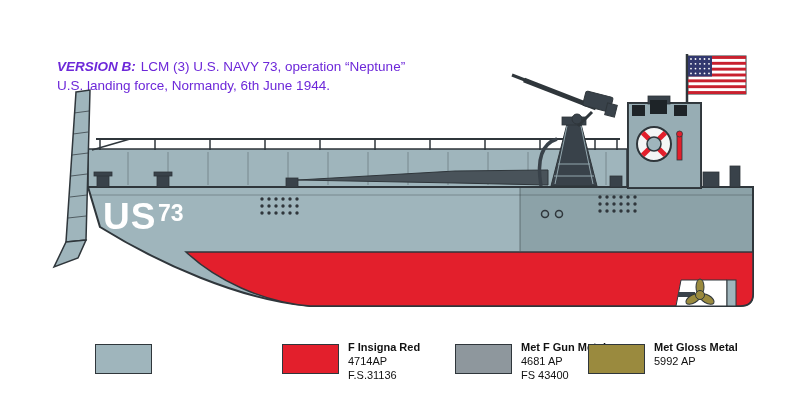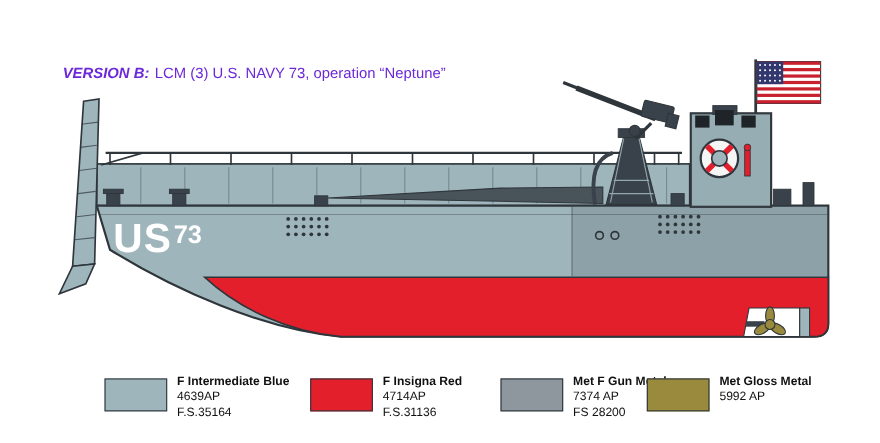--- a/index.html
+++ b/index.html
@@ -18,20 +18,21 @@
   .legend-text .lname { font-weight:bold; }
   .muted { color:#8a9096; }
 </style>
 </head>
 <body>
 
 <div class="header">
   <div>
     <span class="vlabel">VERSION B:</span><span>LCM (3) U.S. NAVY 73, operation “Neptune”</span>
   </div>
+  <div>U.S. landing force, Normandy, 6th June 1944.</div>
 </div>
 
 <svg class="ship" width="800" height="403" viewBox="0 0 800 403">
 
   <g>
     <line x1="687" y1="108" x2="687" y2="54" class="ol" stroke-width="2.5"></line>
     <g transform="translate(688,56)">
       <rect x="0" y="0" width="58" height="38" fill="#ffffff" stroke="#2F363B" stroke-width="1"></rect>
       <g fill="#C8202E">
         <rect x="0" y="0" width="58" height="2.92"></rect>
@@ -239,40 +240,35 @@
       <ellipse cx="700" cy="287" rx="4" ry="8" transform="rotate(120 700 295)"></ellipse>
       <ellipse cx="700" cy="287" rx="4" ry="8" transform="rotate(240 700 295)"></ellipse>
       <circle cx="700" cy="295" r="4.5"></circle>
     </g>
   </g>
 </svg>
 
 <div>
   <div class="legend-item" style="left:95px">
     <div class="swatch" style="background: rgb(159, 181, 188);"></div>
-    <div class="legend-text">
-      <div class="lname">F Intermediate Blue</div>
-      <div class="muted">4639AP</div>
-      <div>F.S.35164</div>
-    </div>
   </div>
   <div class="legend-item" style="left:282px">
     <div class="swatch" style="background: rgb(227, 31, 44);"></div>
     <div class="legend-text">
       <div class="lname">F Insigna Red</div>
       <div>4714AP</div>
       <div>F.S.31136</div>
     </div>
   </div>
   <div class="legend-item" style="left:455px">
     <div class="swatch" style="background: rgb(142, 151, 157);"></div>
     <div class="legend-text">
       <div class="lname">Met F Gun Metal</div>
-      <div>7374 AP</div>
-      <div class="muted">FS 28200</div>
+      <div>4681 AP</div>
+      <div class="muted">FS 43400</div>
     </div>
   </div>
   <div class="legend-item" style="left:588px">
     <div class="swatch" style="background: rgb(154, 138, 62);"></div>
     <div class="legend-text">
       <div class="lname">Met Gloss Metal</div>
       <div>5992 AP</div>
       <div></div>
     </div>
   </div>

